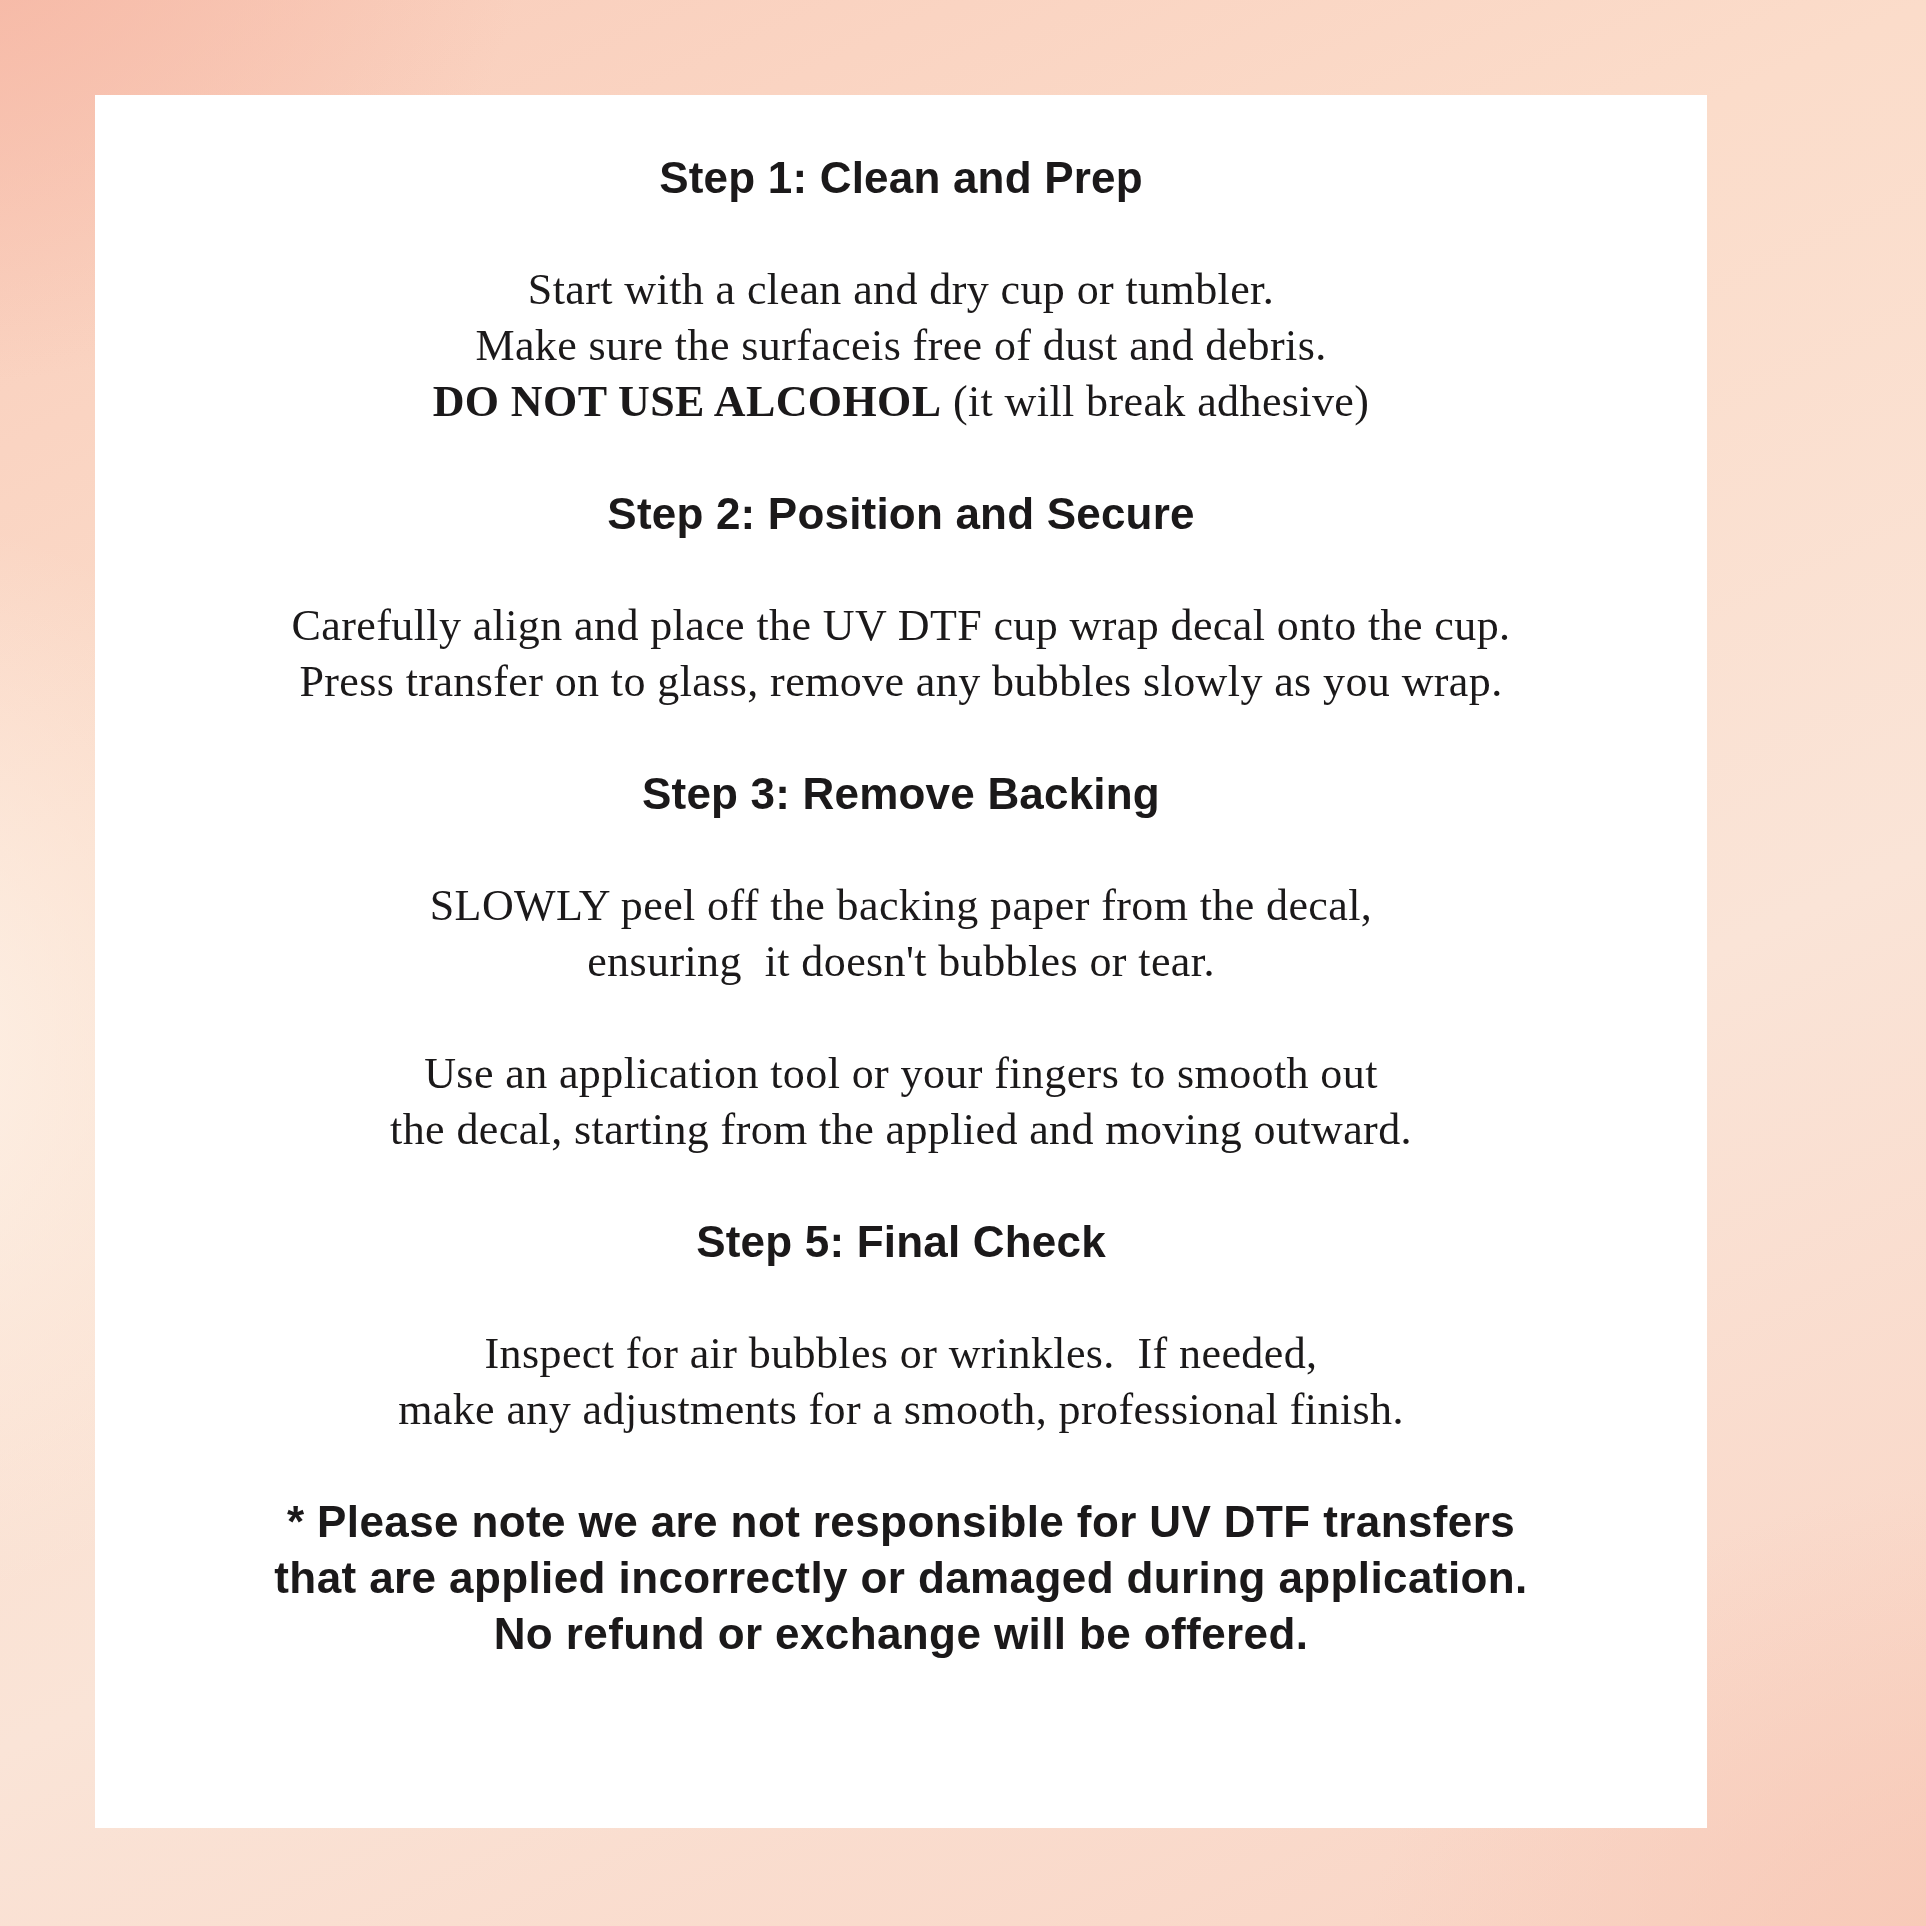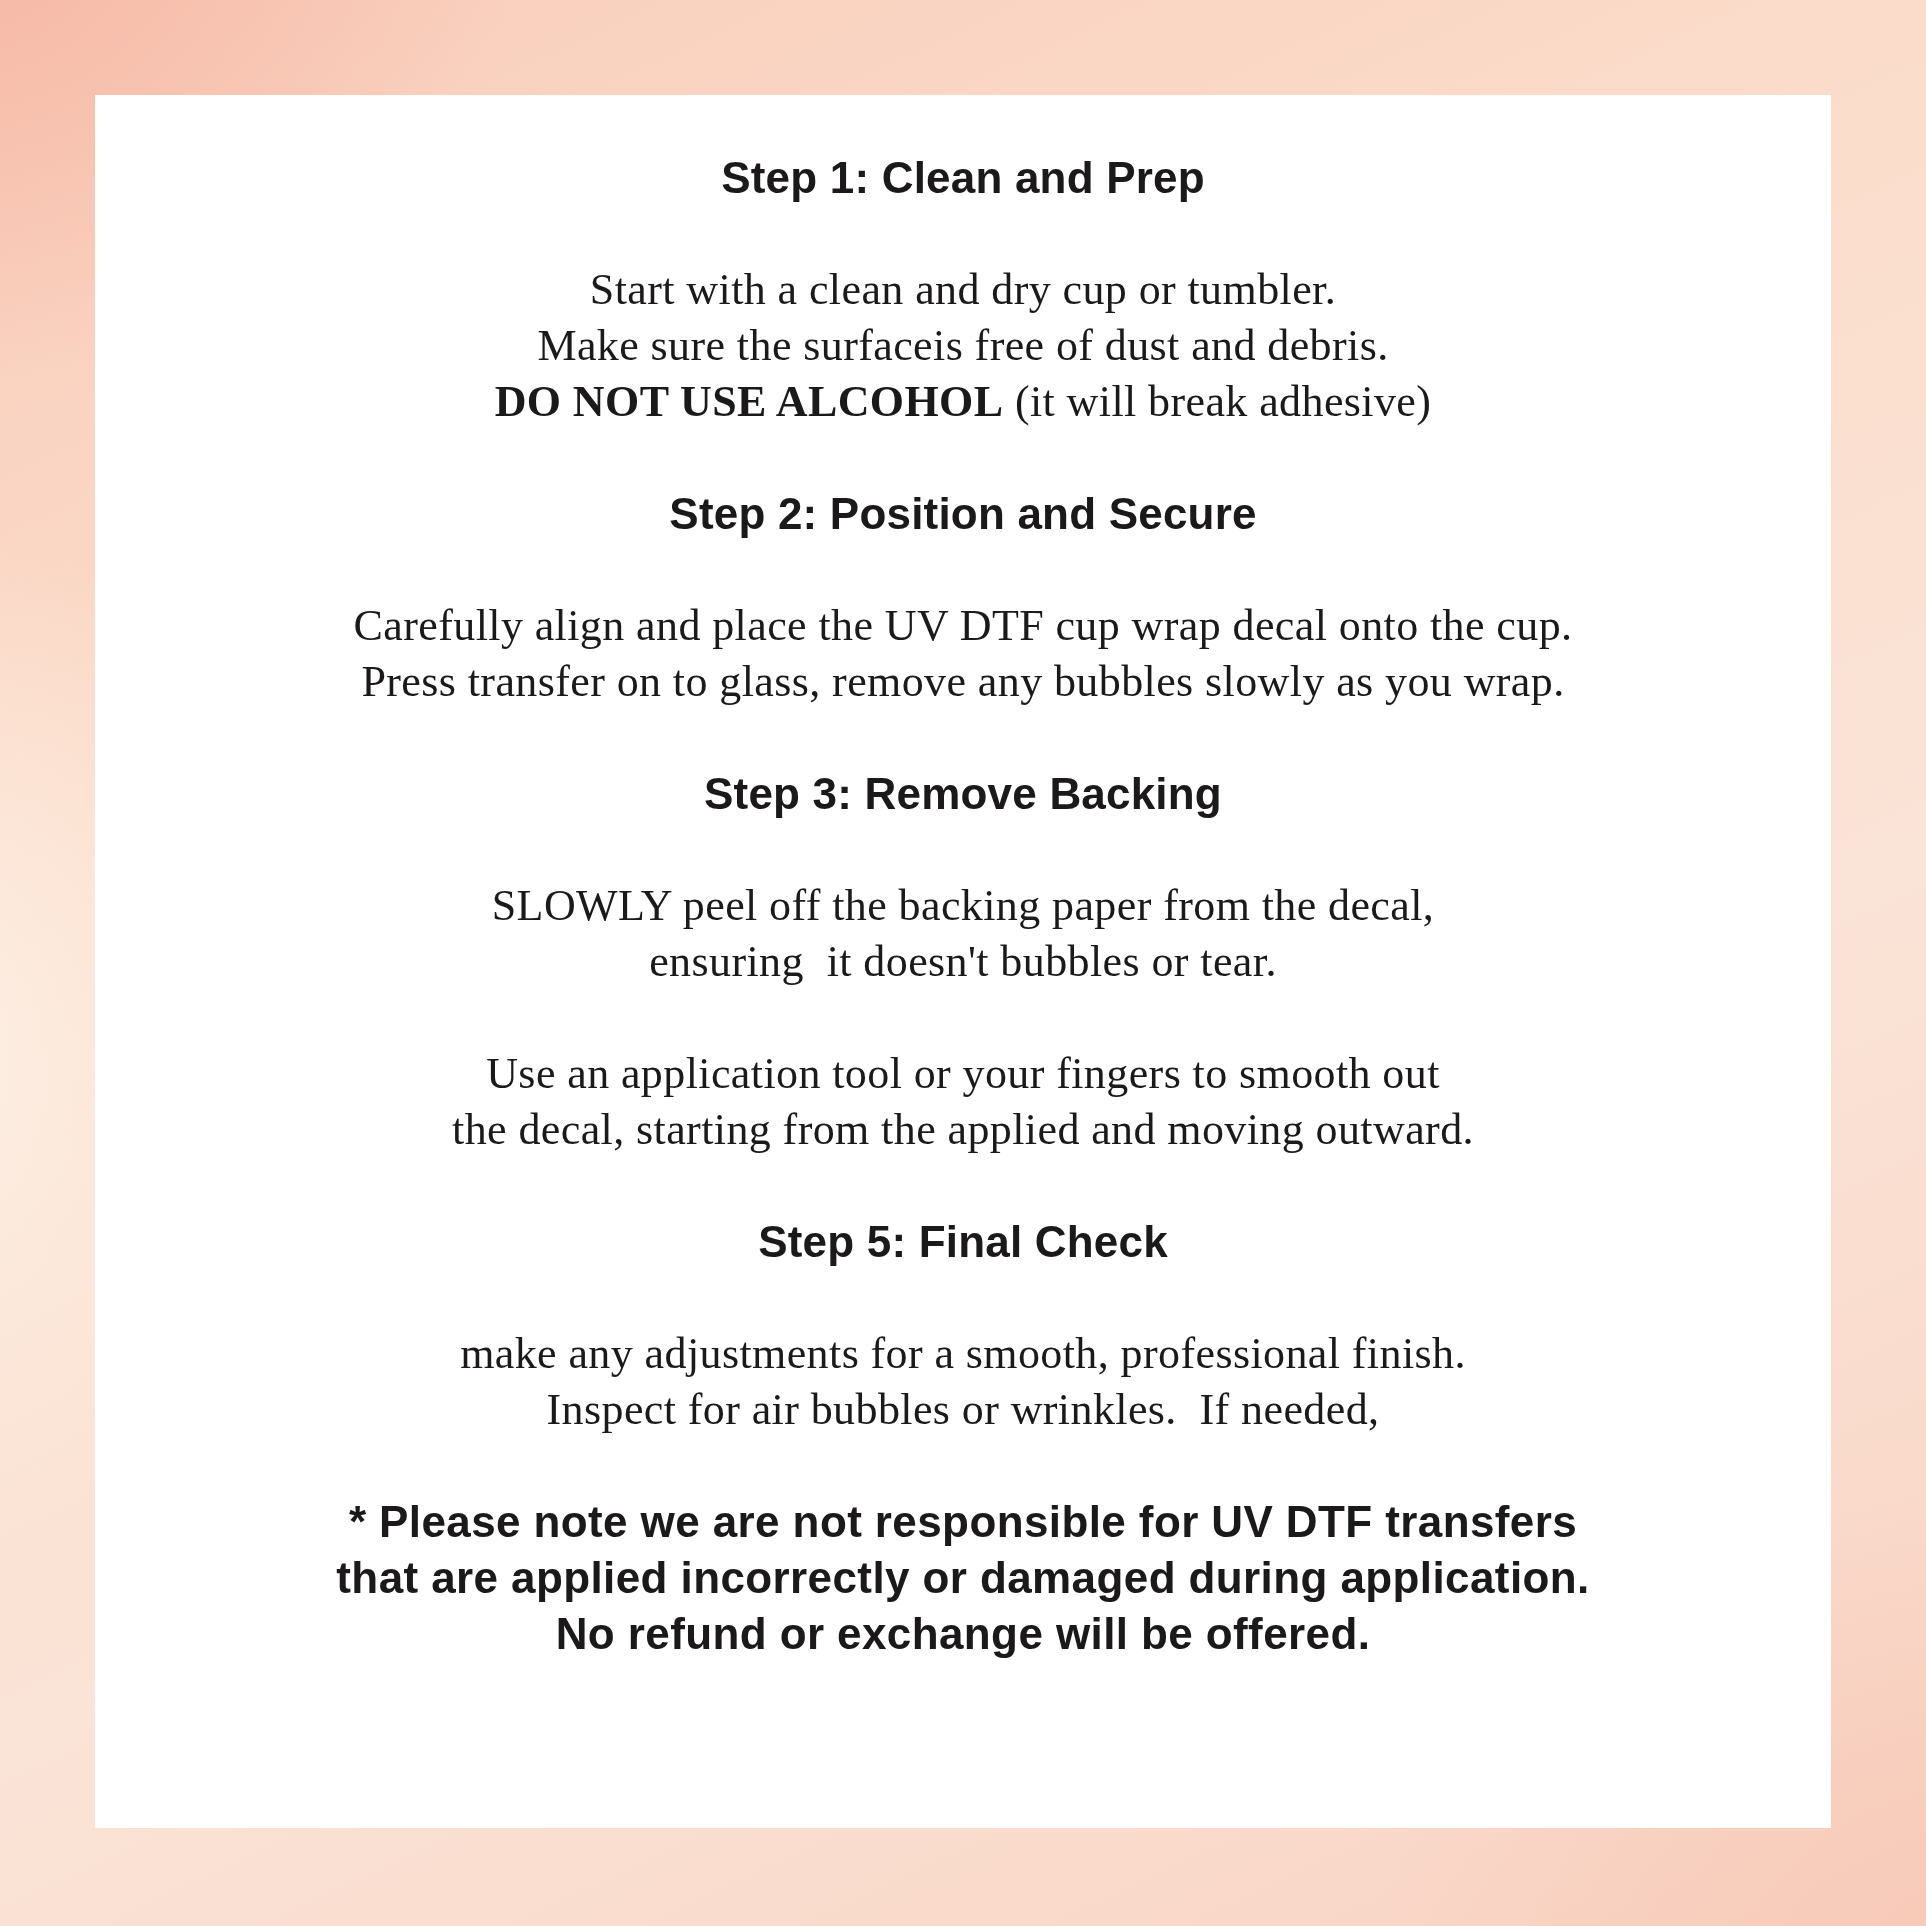--- a/index.html
+++ b/index.html
@@ -15,21 +15,21 @@
       radial-gradient(ellipse 941px 743px at -3% -4%, #f6b7a4 0%, rgba(246,183,164,0) 62%),
       radial-gradient(ellipse 842px 941px at -6% 55%, #fdf1e6 0%, rgba(253,241,230,0) 58%),
       radial-gradient(ellipse 1040px 842px at 104% 104%, #f7c8b6 0%, rgba(247,200,182,0) 62%),
       linear-gradient(155deg, #f9ccba 0%, #fbdcca 32%, #fae4d7 62%, #f9d3c3 100%);
     font-family: "Liberation Sans", "DejaVu Sans", sans-serif;
   }
   .panel {
     position: absolute;
     left: 95px;
     top: 95px;
-    width: 1736px;
+    width: 1612px;
     height: 1733px;
     background: #ffffff;
   }
   .content {
     box-sizing: border-box;
     width: 100%;
     padding-top: 55px;
     text-align: center;
     color: #1b191a;
     font-size: 44px;
@@ -93,22 +93,22 @@
       <section>
         <div class="body-block">
           <div class="line">Use an application tool or your fingers to smooth out</div>
           <div class="line">the decal, starting from the applied and moving outward.</div>
         </div>
       </section>
 
       <section>
         <h2 class="step-heading">Step 5: Final Check</h2>
         <div class="body-block">
+          <div class="line">Inspect for air bubbles or wrinkles.  If needed,</div>
           <div class="line">make any adjustments for a smooth, professional finish.</div>
-          <div class="line">Inspect for air bubbles or wrinkles.  If needed,</div>
         </div>
       </section>
 
       <section class="disclaimer">
         <div class="line">* Please note we are not responsible for UV DTF transfers</div>
         <div class="line">that are applied incorrectly or damaged during application.</div>
         <div class="line">No refund or exchange will be offered.</div>
       </section>
 
     </div>

